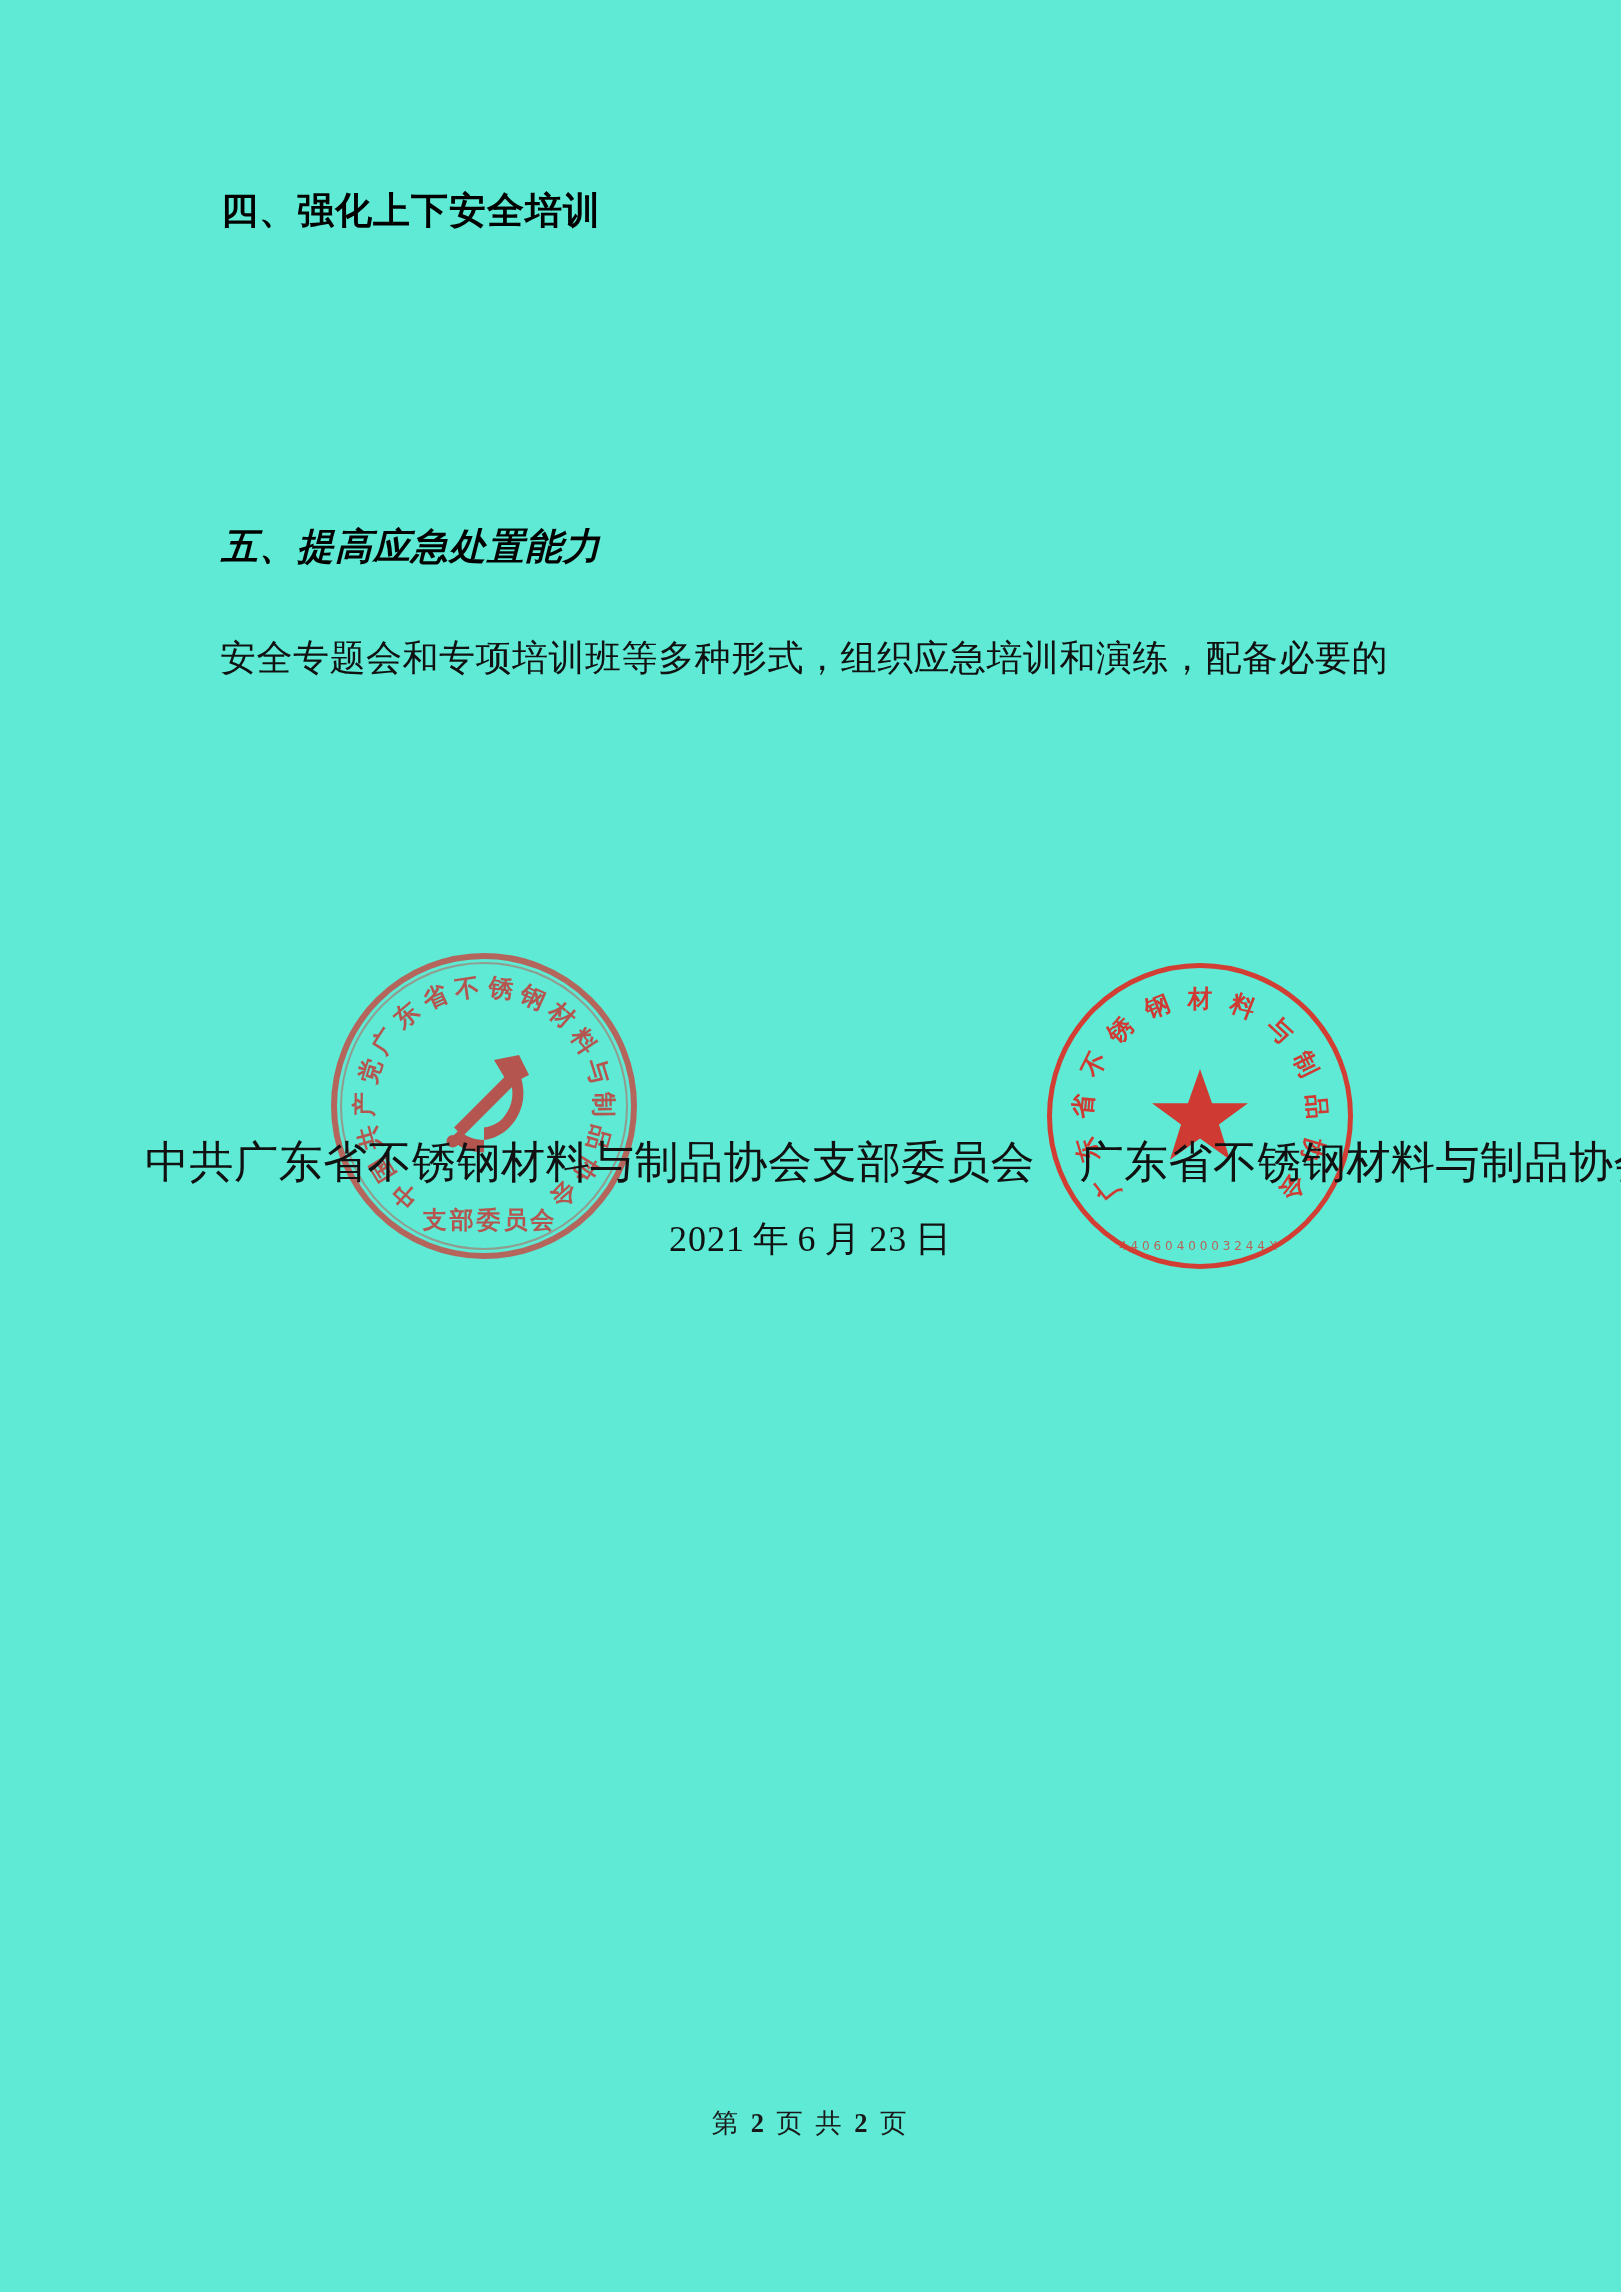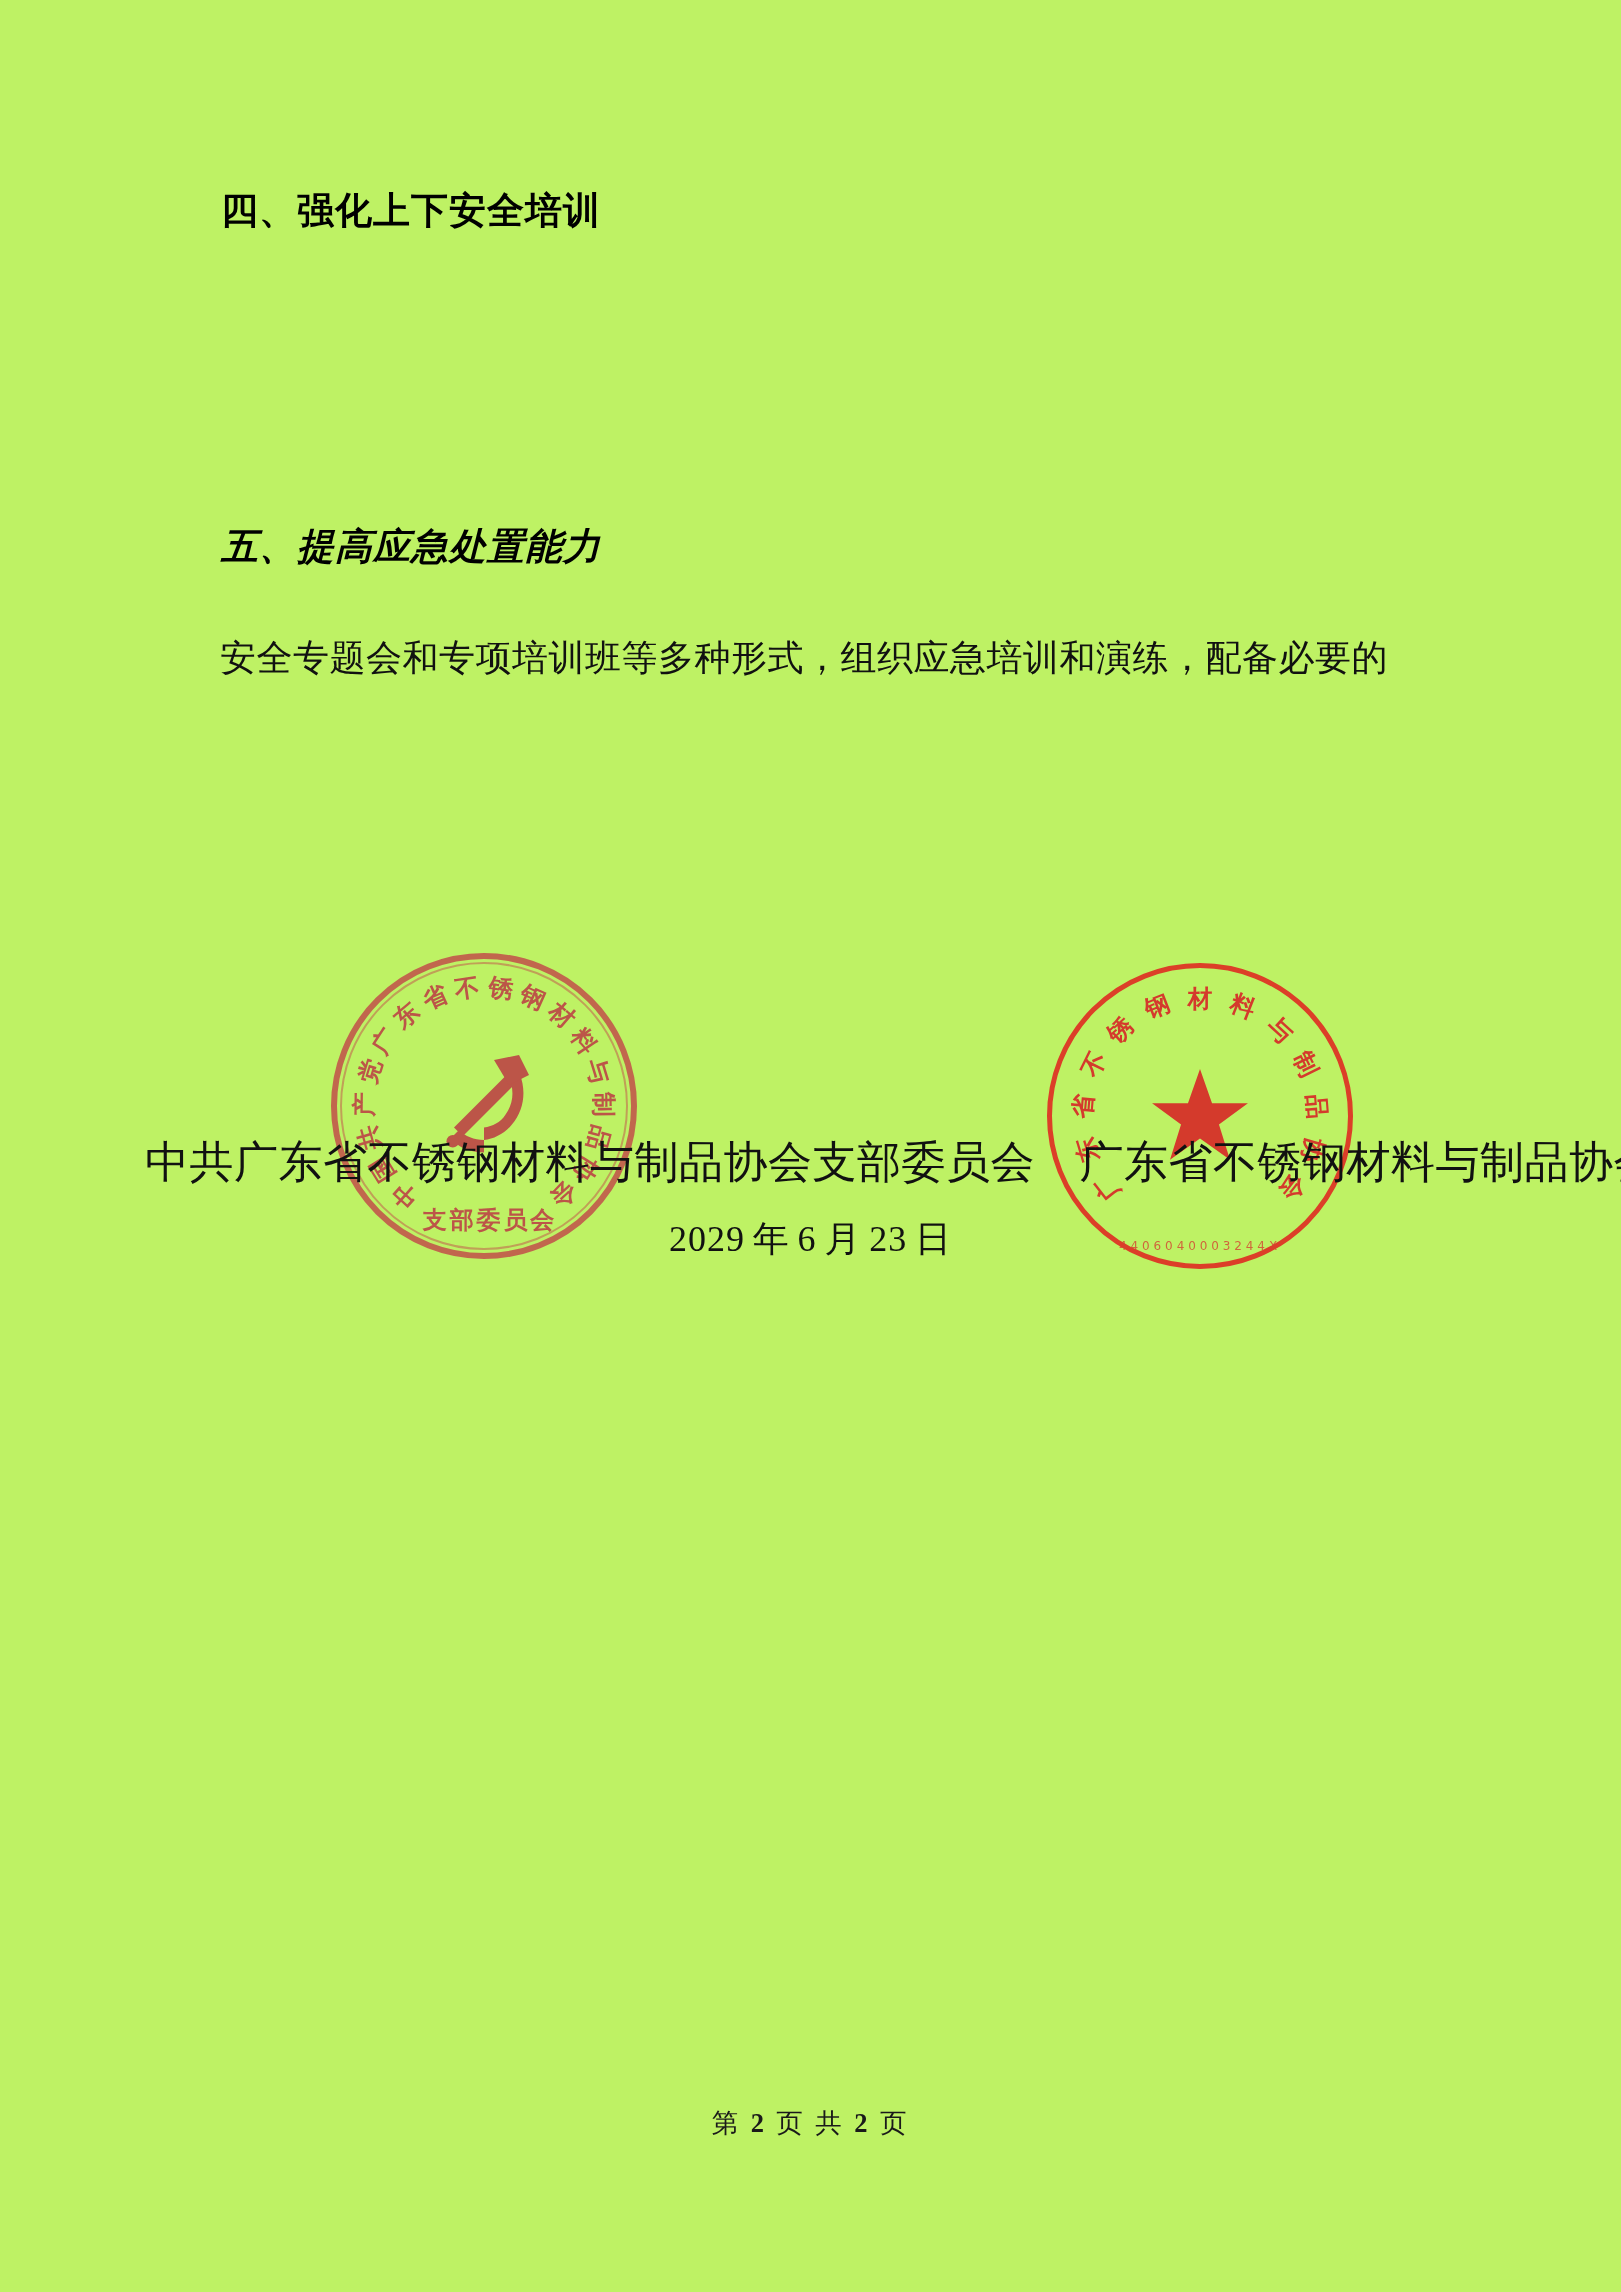--- a/index.html
+++ b/index.html
@@ -8,21 +8,21 @@
     background: #ffffff;
   }
   body {
     font-family: "Liberation Serif", "DejaVu Serif", serif;
   }
 
   .page {
     position: relative;
     width: 1621px;
     height: 2293px;
-    background: #bef264;
+    background: #5eead4;
     overflow: hidden;
   }
 
   
   .content {
     position: absolute;
     left: 147px;
     top: 0;
     width: 1333px;
   }
@@ -288,21 +288,21 @@
       <svg viewBox="0 0 100 100" width="102" height="102" aria-hidden="true">
         <polygon fill="#d6312a" points="50,4 61.8,37.6 97,37.6 68.6,58.4 79.4,93 50,72 20.6,93 31.4,58.4 3,37.6 38.2,37.6"></polygon>
       </svg>
     </div>
     <div class="serial">4406040003244X</div>
   </div>
 
   <div class="signature-line">中共广东省不锈钢材料与制品协会支部委员会　广东省不锈钢材料与制品协会</div>
 
   <div class="signature-date">
-    <span>2029</span><span class="gap"></span><span>年</span><span class="gap"></span><span>6</span><span class="gap"></span><span>月</span><span class="gap"></span><span>23</span><span class="gap"></span><span>日</span>
+    <span>2021</span><span class="gap"></span><span>年</span><span class="gap"></span><span>6</span><span class="gap"></span><span>月</span><span class="gap"></span><span>23</span><span class="gap"></span><span>日</span>
   </div>
 
   <div class="footer">
     <span>第</span>
     <b>2</b>
     <span>页  共</span>
     <b>2</b>
     <span>页</span>
   </div>
 

